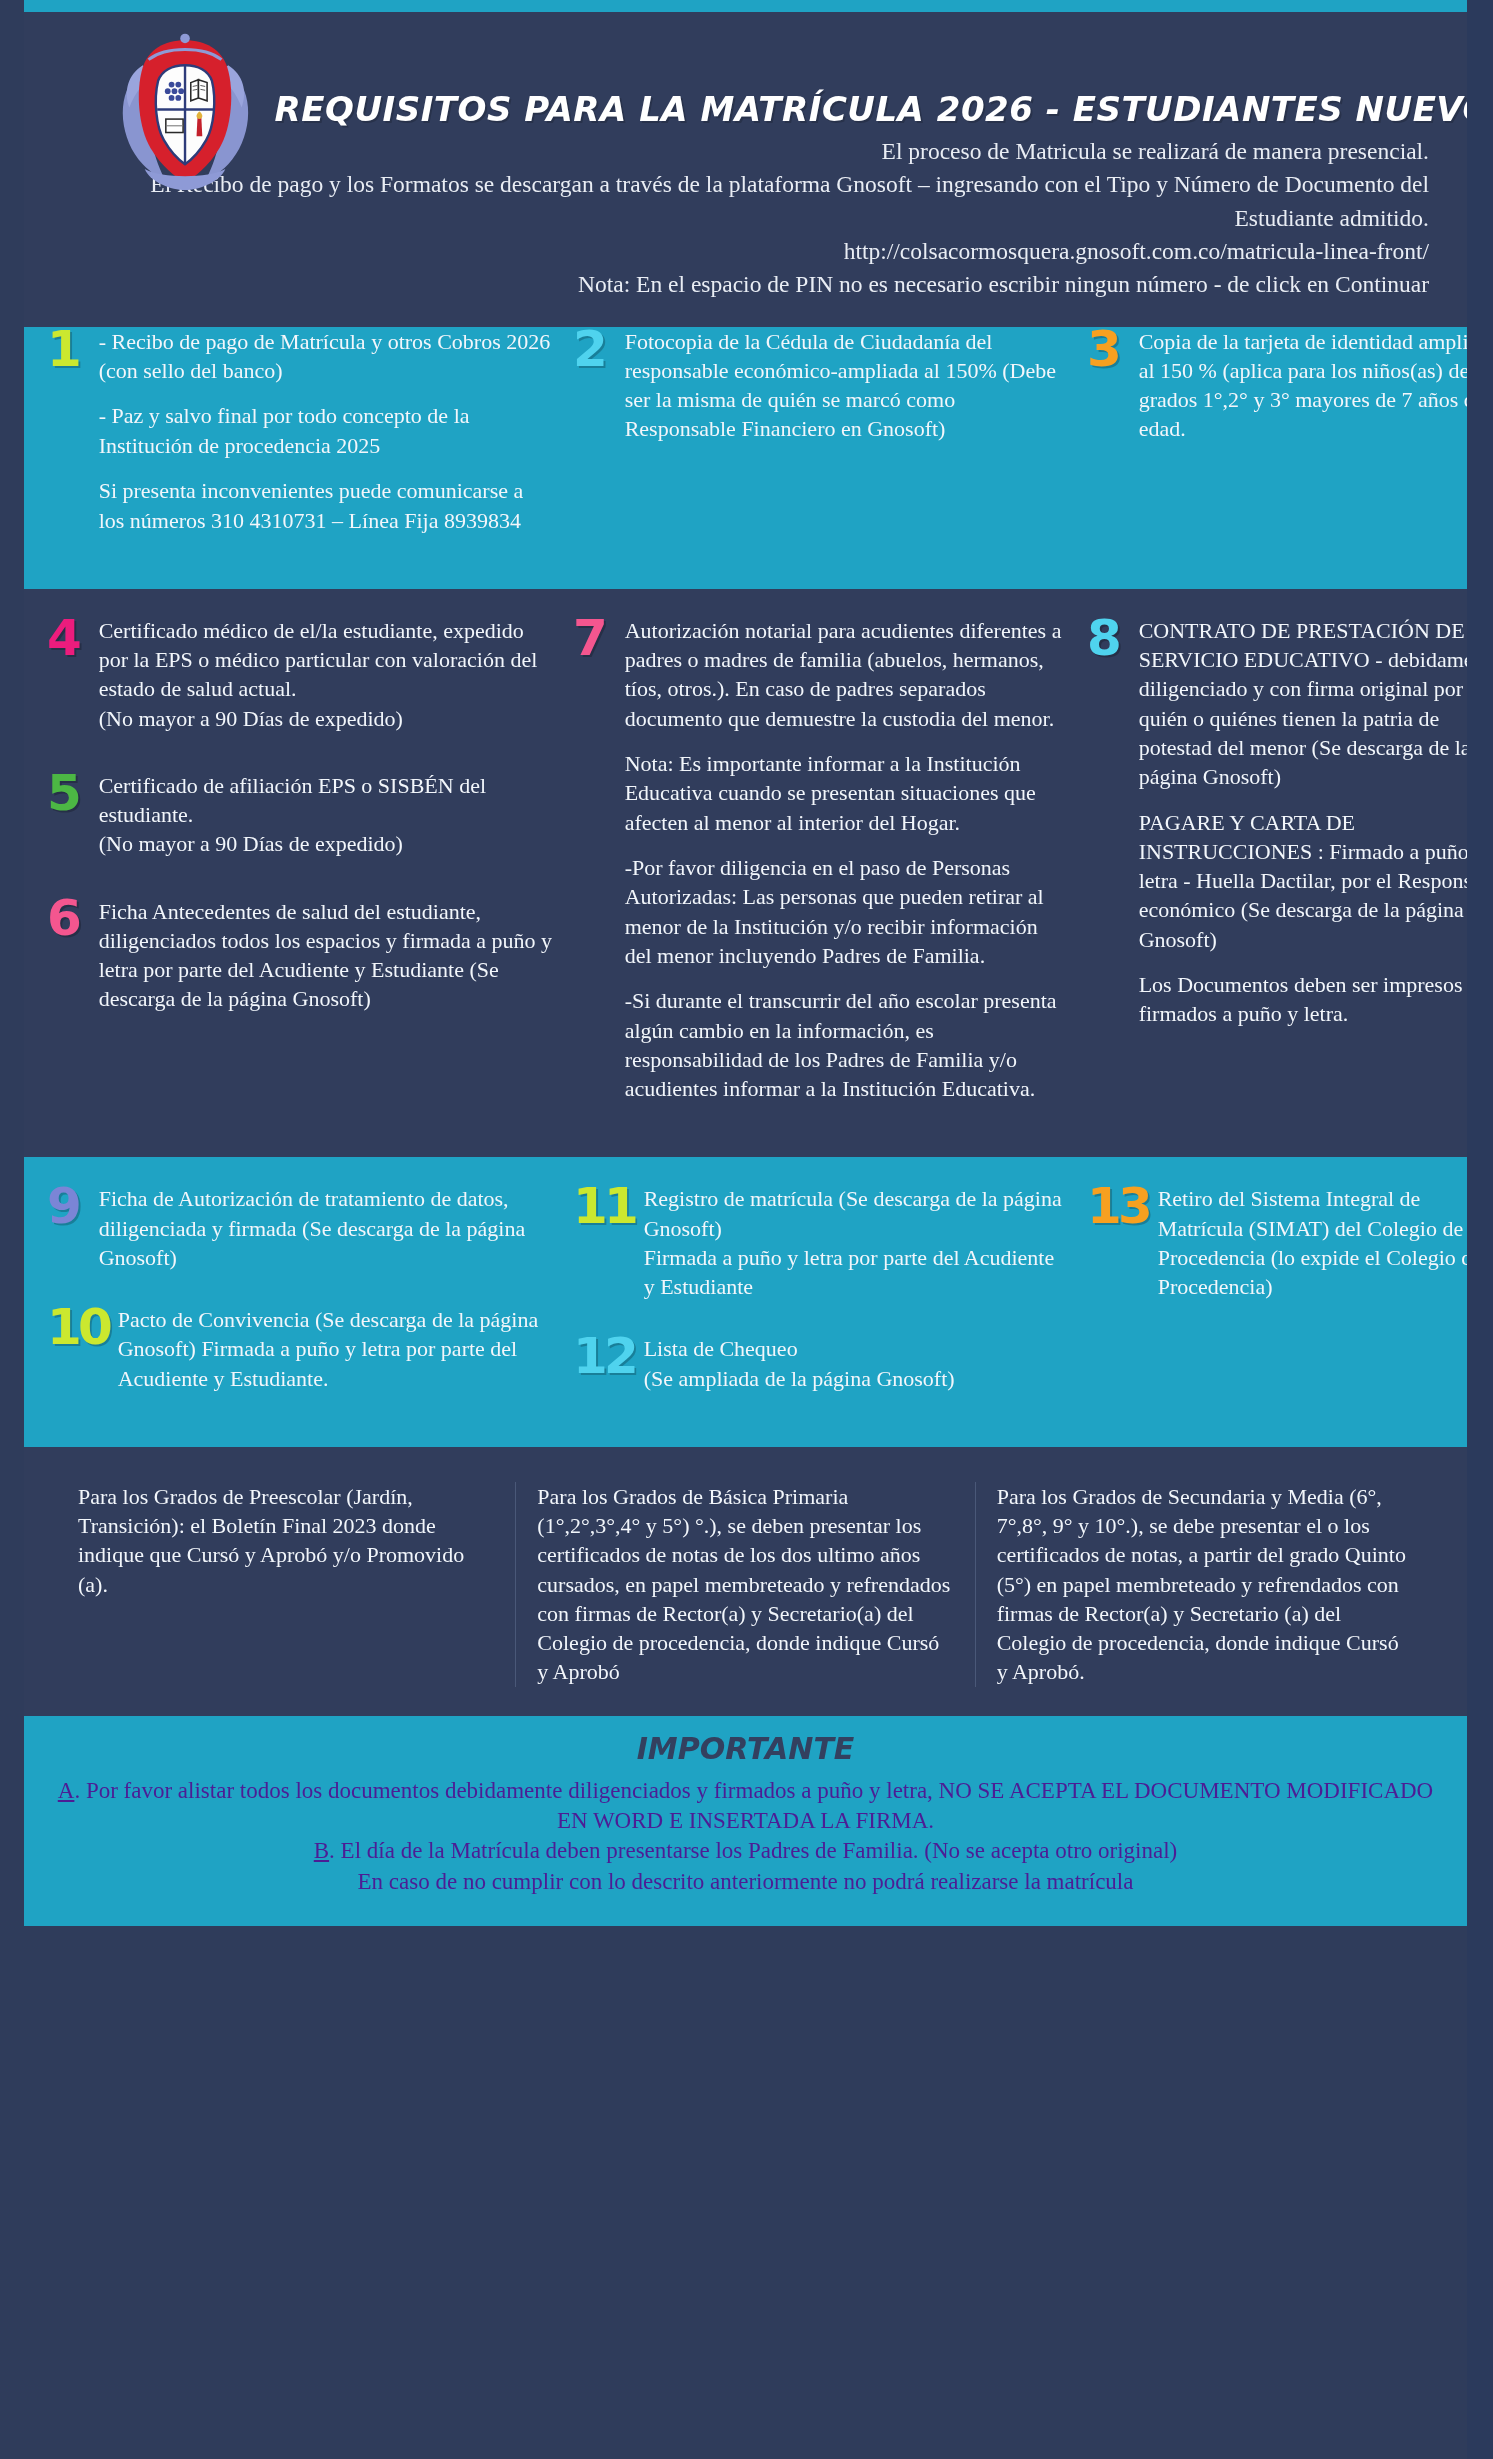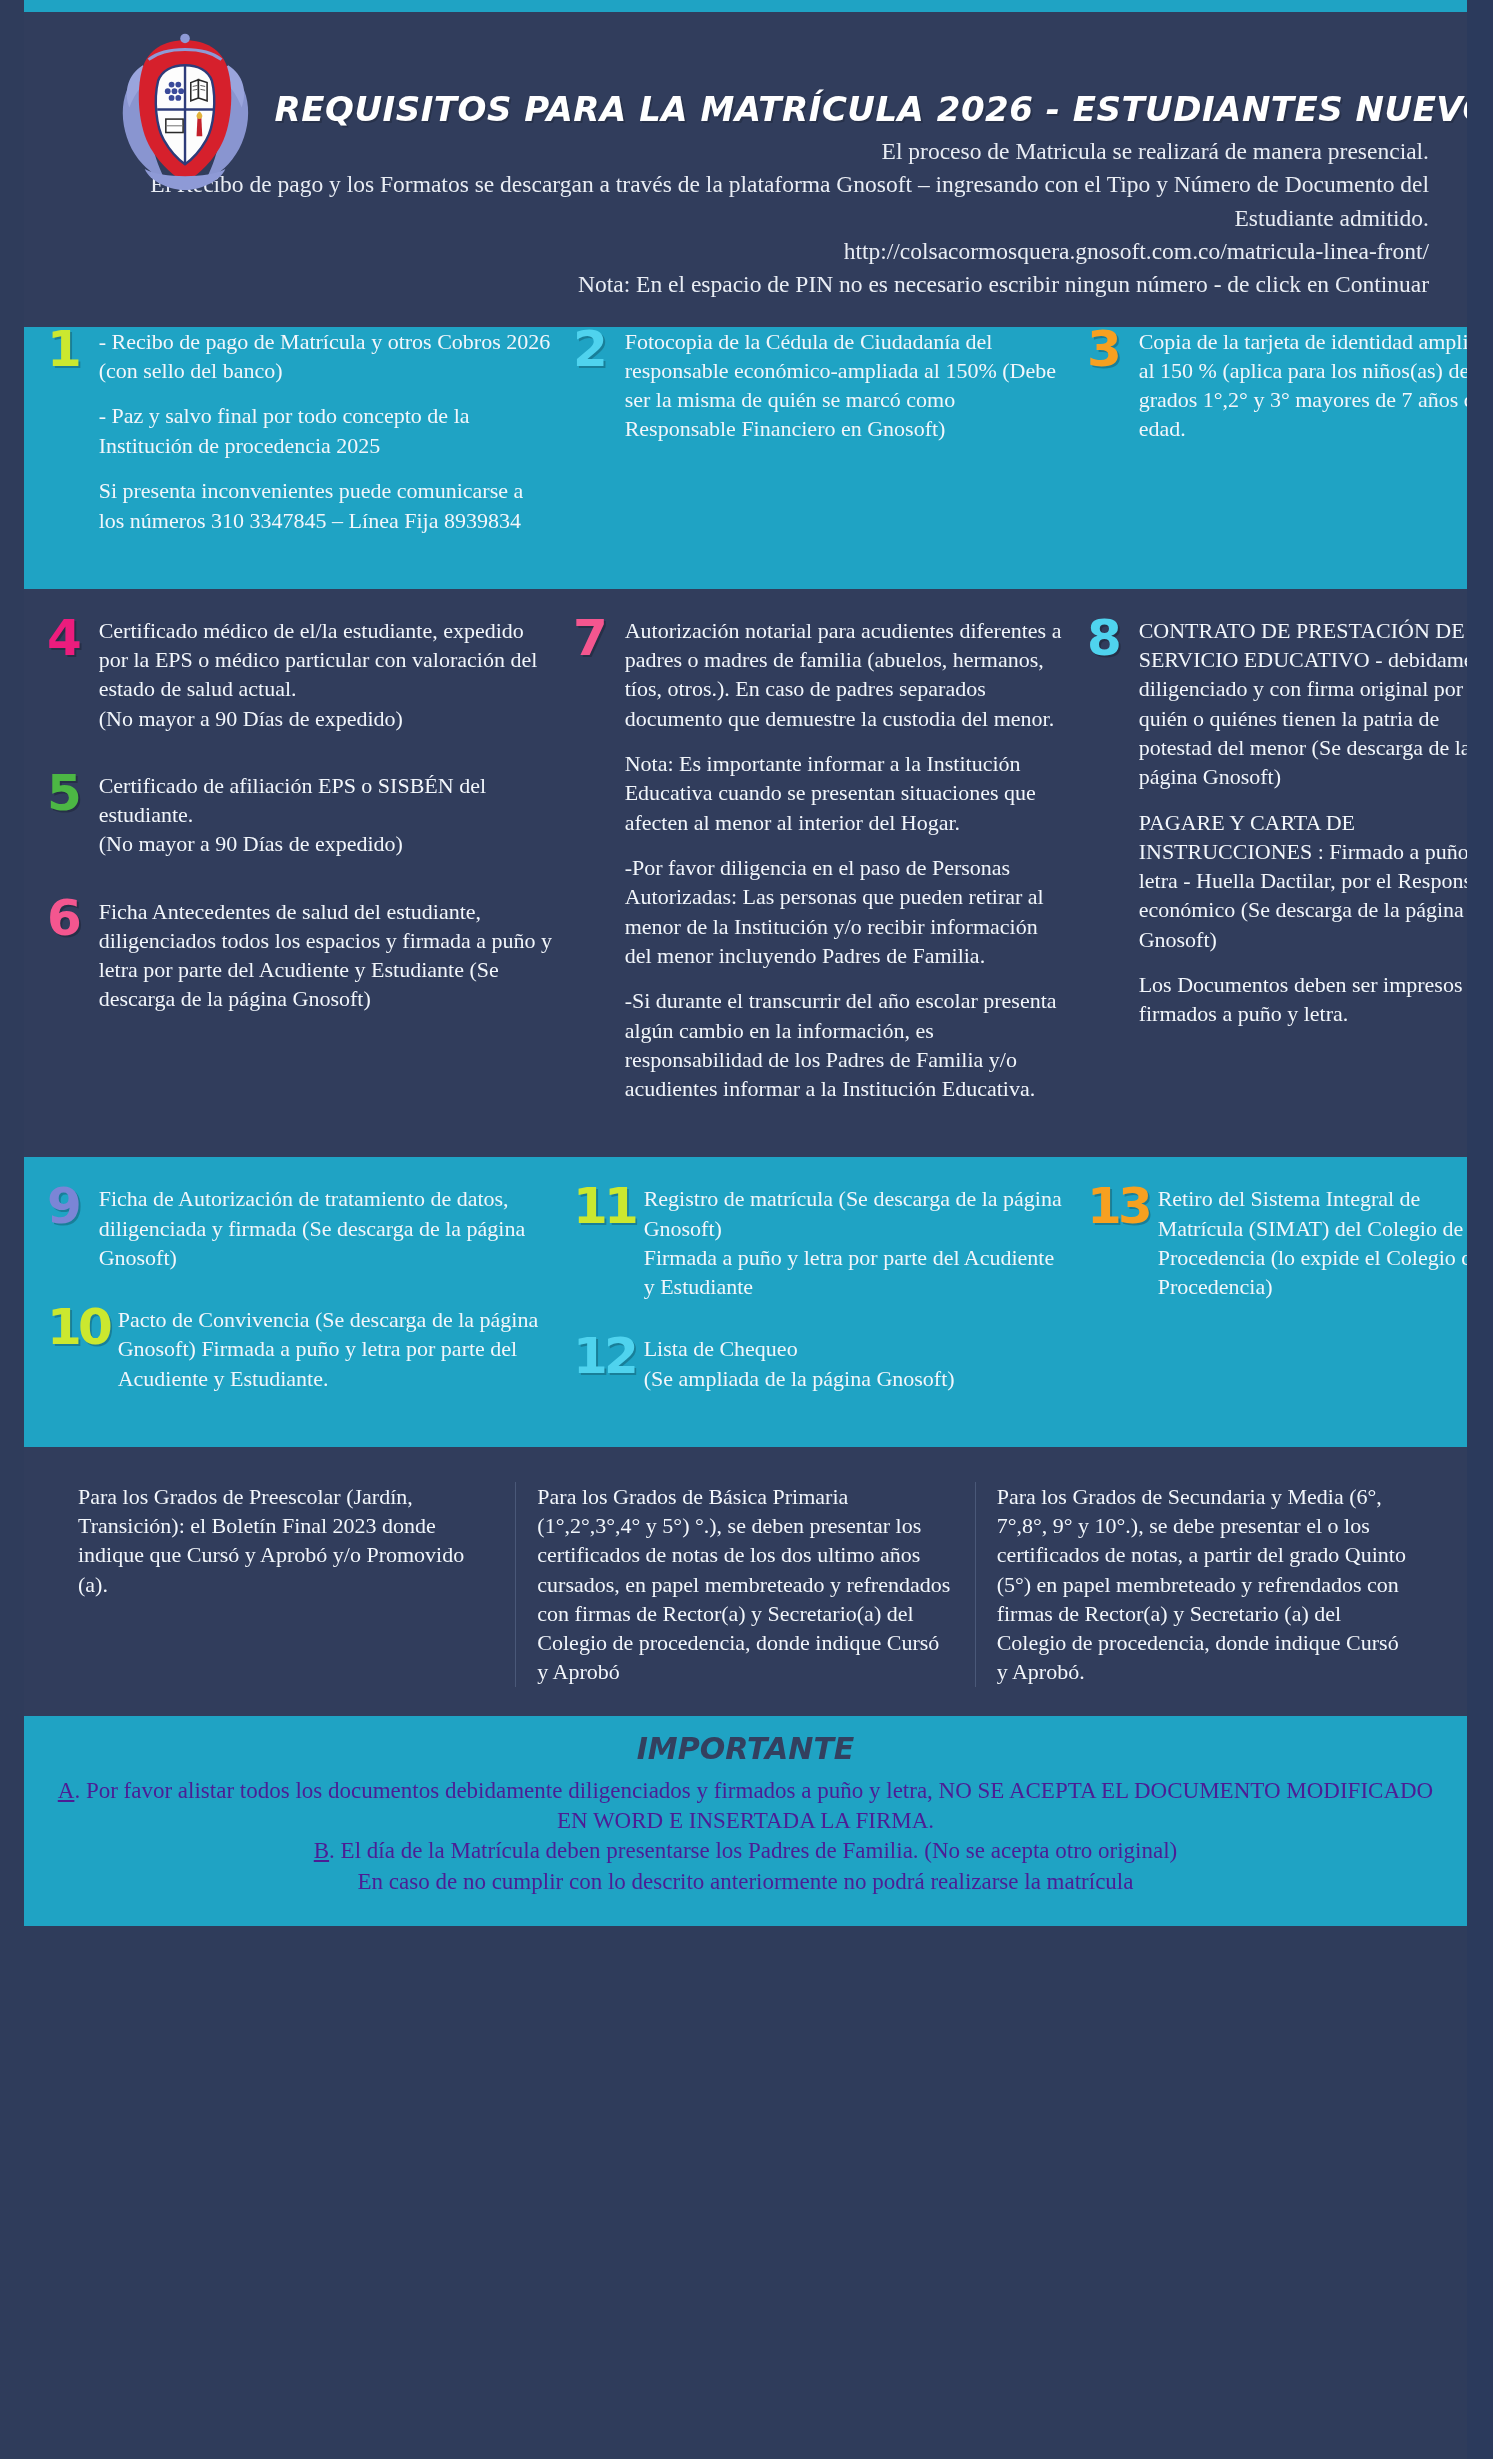--- a/index.html
+++ b/index.html
@@ -254,21 +254,21 @@
 
   <div class="band-cyan">
     <div class="cols">
 
       <div class="col c1">
         <div class="item">
           <div class="num n-yellow">1</div>
           <div class="itxt">
             <p>- Recibo de pago de Matrícula y otros Cobros 2026 (con sello del banco)</p>
             <p>- Paz y salvo final por todo concepto de la Institución de procedencia 2025</p>
-            <p>Si presenta inconvenientes puede comunicarse a los números 310 3347845 – Línea Fija 8939834</p>
+            <p>Si presenta inconvenientes puede comunicarse a los números 310 4310731 – Línea Fija 8939834</p>
           </div>
         </div>
       </div>
 
       <div class="col c2">
         <div class="item">
           <div class="num n-sky">2</div>
           <div class="itxt">
             <p>Fotocopia de la Cédula de Ciudadanía del responsable económico-ampliada al 150% (Debe ser la misma de quién se marcó como Responsable Financiero en Gnosoft)</p>
           </div>

